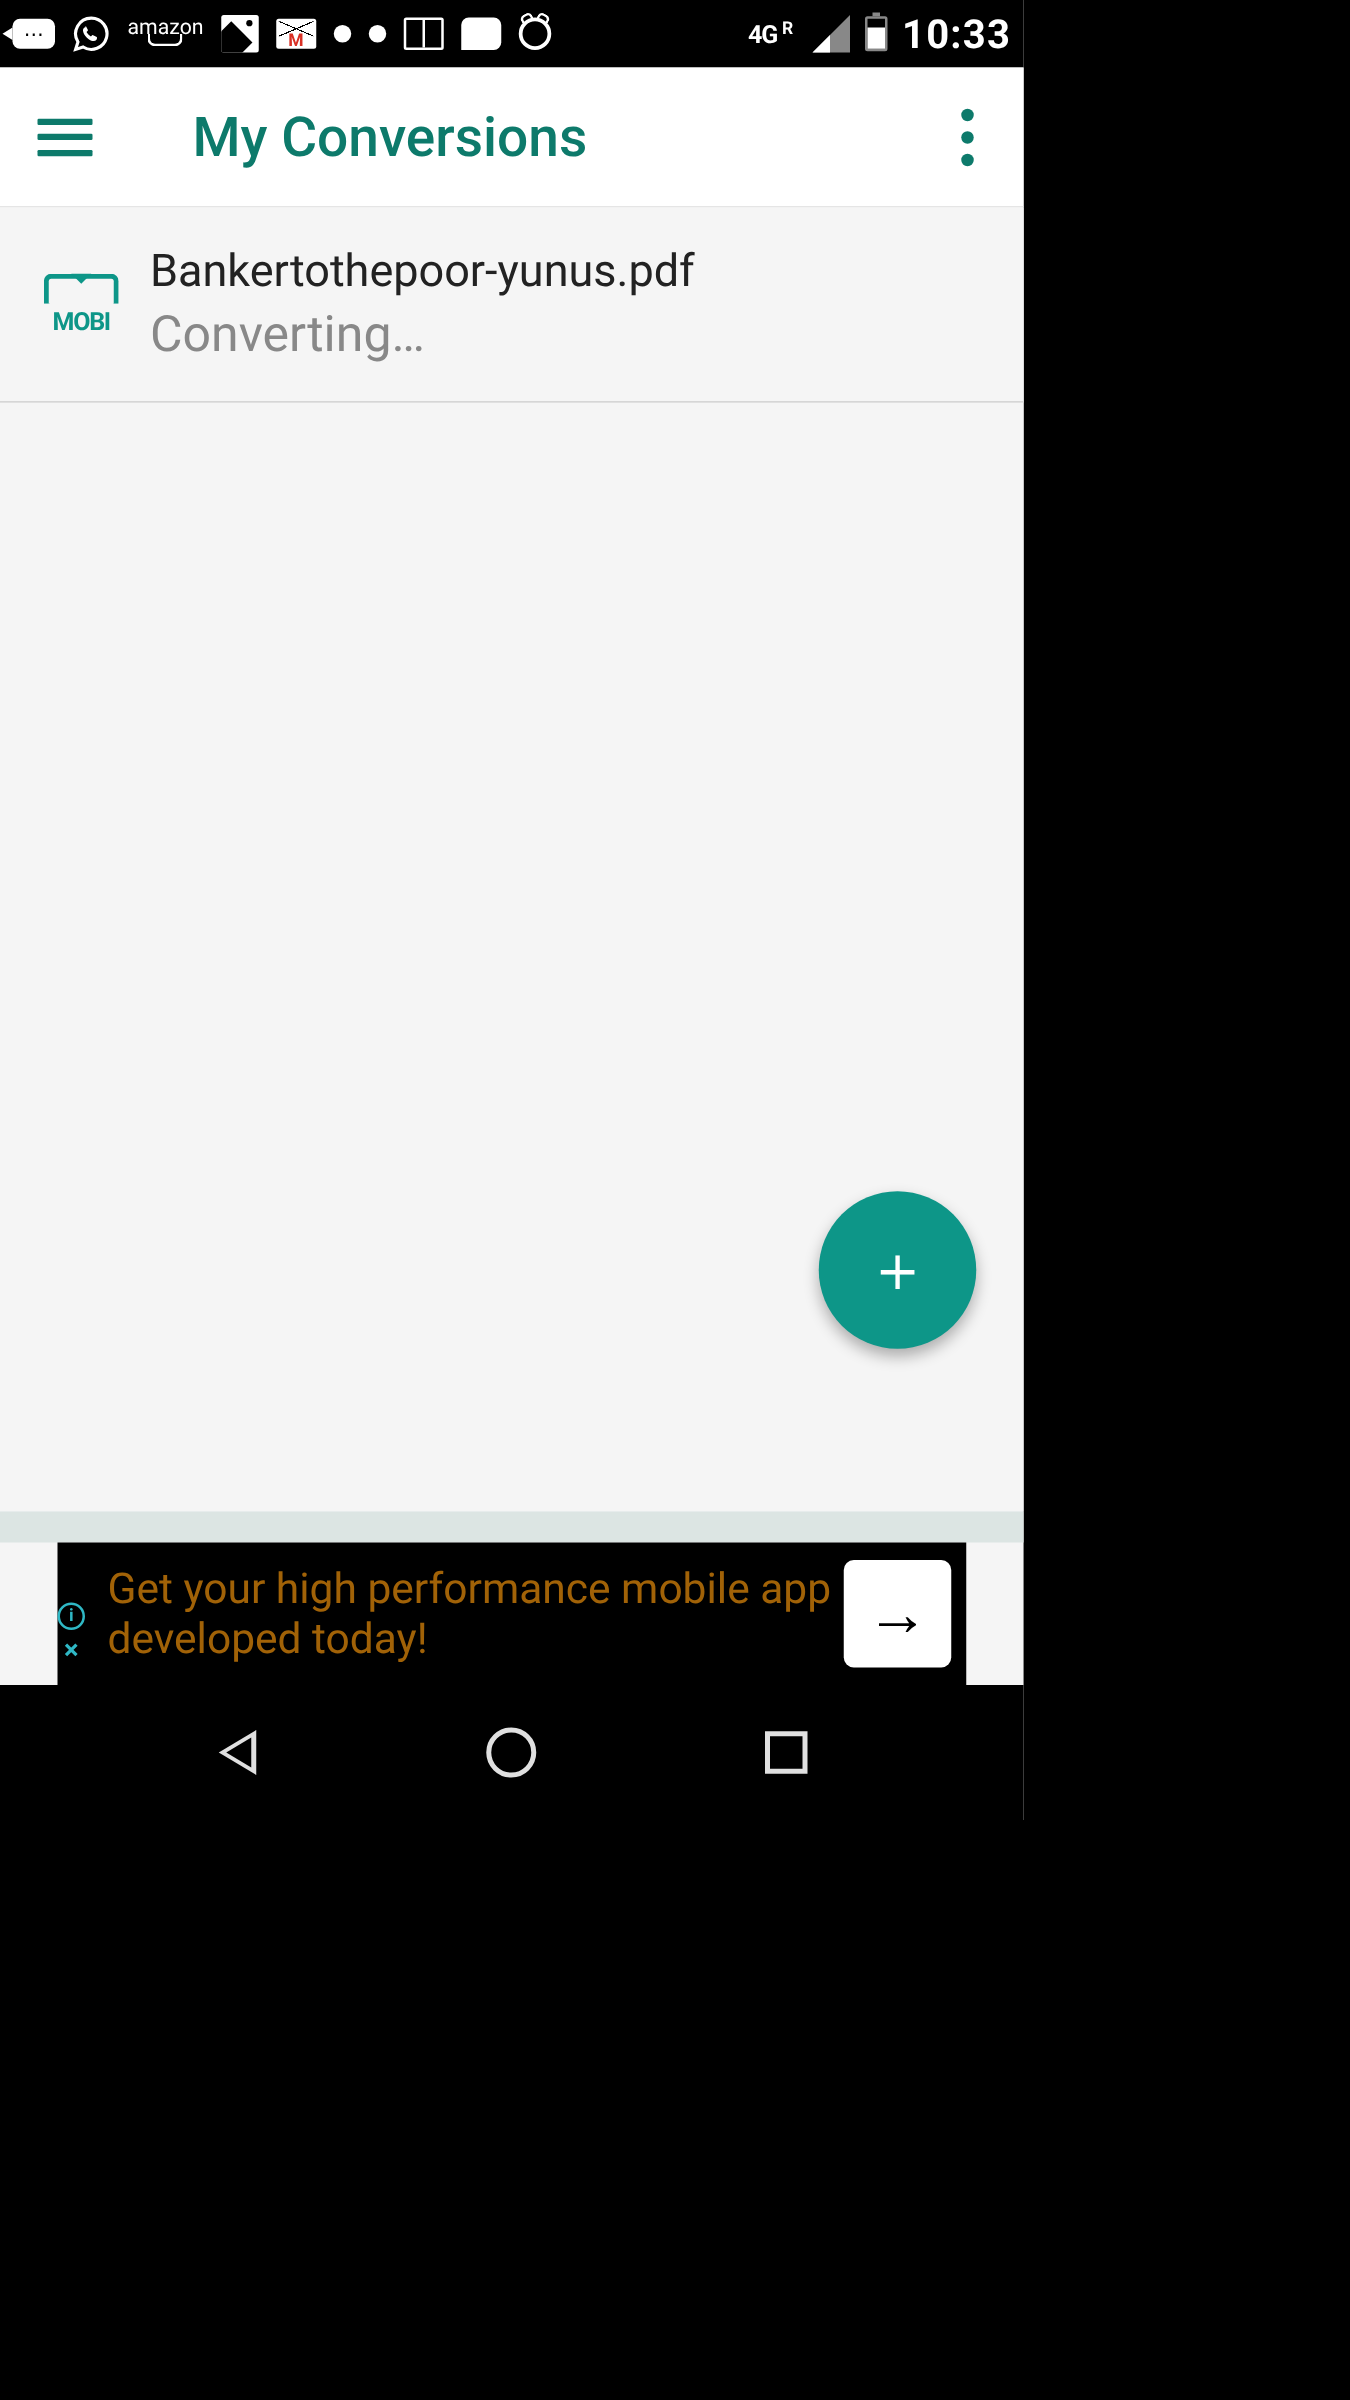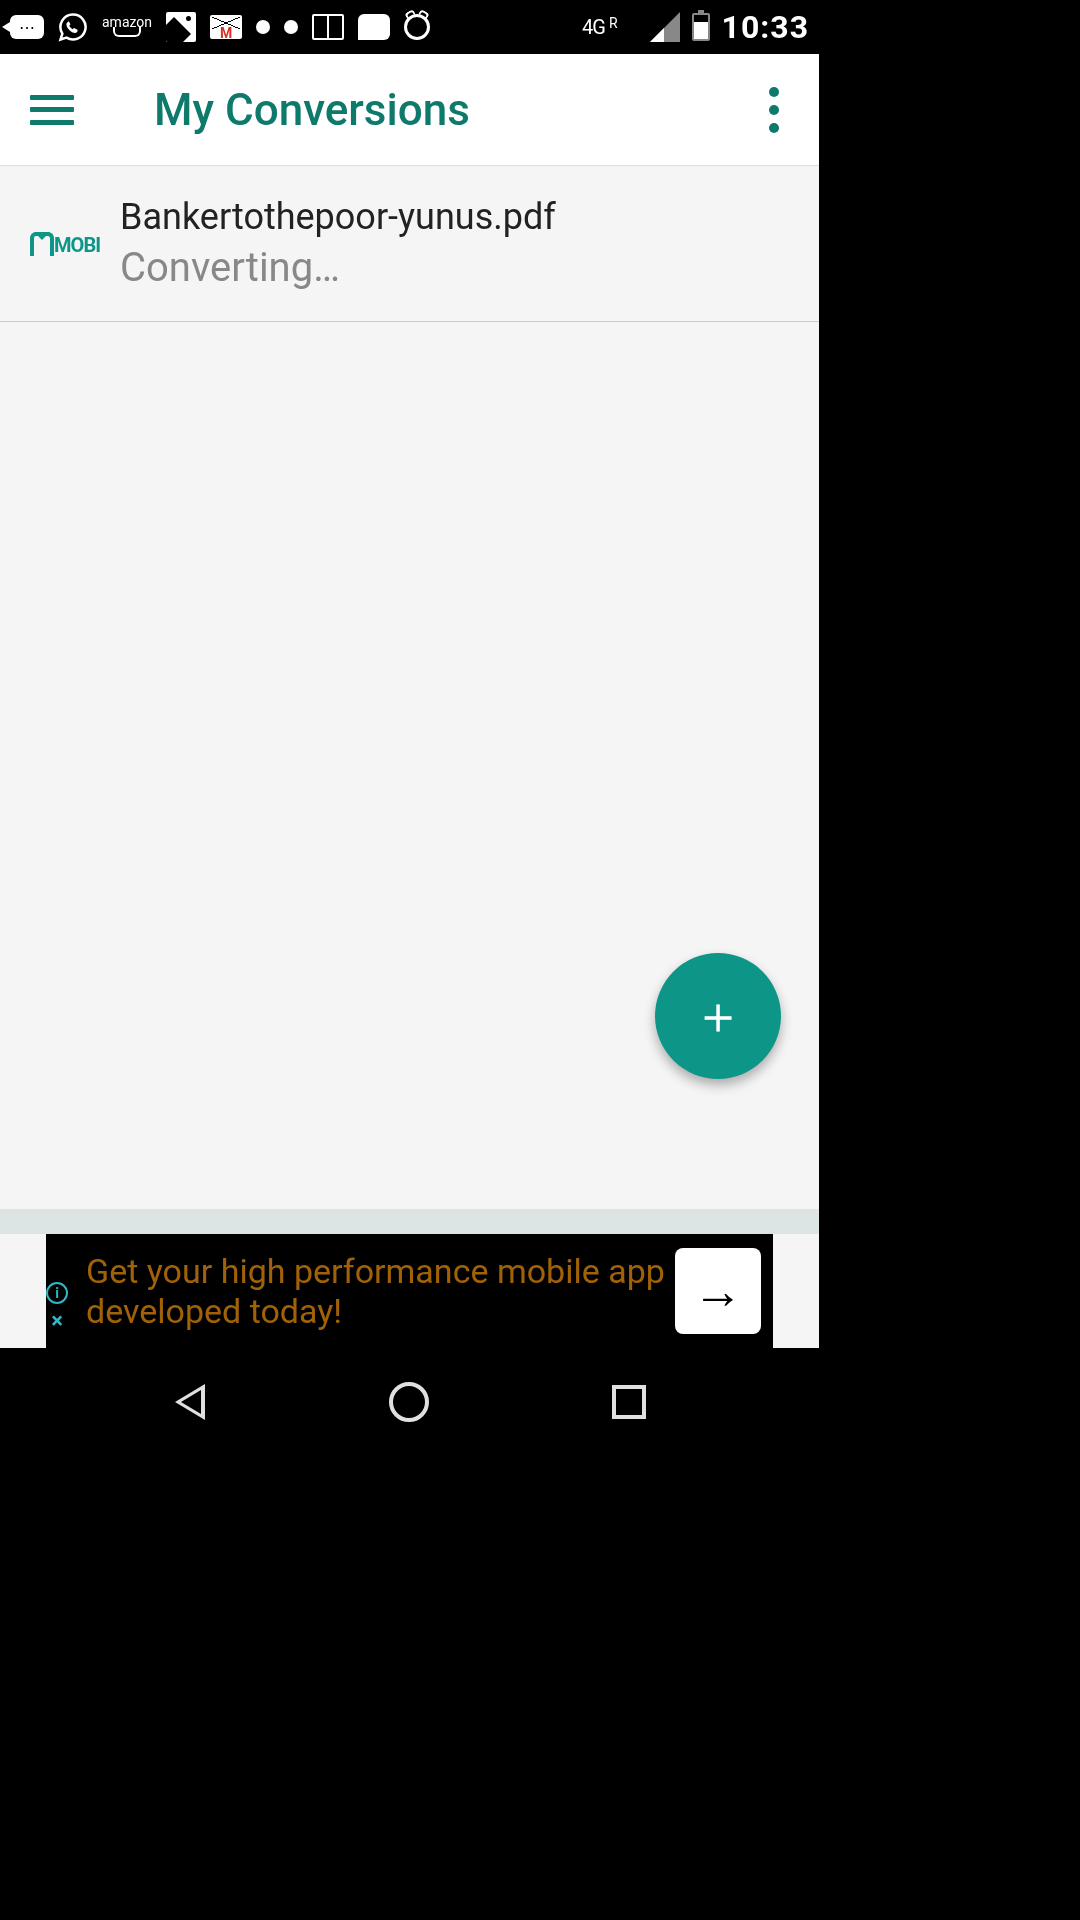--- a/index.html
+++ b/index.html
@@ -5,37 +5,37 @@
 * { box-sizing: border-box; margin: 0; padding: 0; }
 html, body { width: 819px; height: 1456px; font-family: Roboto, Arial, sans-serif; background: #000; overflow: hidden; }
 .screen { width: 819px; height: 1456px; display: flex; flex-direction: column; background: #f5f5f5; }
 .status-bar { height: 54px; background: #000; color: #fff; display: flex; align-items: center; justify-content: space-between; padding: 0 10px; }
 .status-left { display: flex; align-items: center; gap: 14px; }
 .status-right { display: flex; align-items: center; gap: 12px; }
 .status-icon { font-size: 28px; color: #fff; display: inline-flex; align-items: center; justify-content: center; }
 .amazon-icon { display: flex; flex-direction: column; align-items: center; font-size: 10px; line-height: 10px; }
 .basket { width: 28px; height: 10px; border: 2px solid #fff; border-top: none; border-radius: 0 0 6px 6px; }
 .dot { width: 14px; height: 14px; border-radius: 50%; background: #fff; }
-.net-text { font-size: 20px; font-weight: normal; letter-spacing: -1px; margin-right: 21px; }
+.net-text { font-size: 20px; font-weight: bold; letter-spacing: -1px; margin-right: 4px; }
 .net-r { font-size: 14px; vertical-align: top; }
 .sig-triangle { width: 0; height: 0; border-style: solid; border-width: 0 0 30px 30px; border-color: transparent transparent #888 transparent; position: relative; }
 .sig-triangle::after { content: ""; position: absolute; bottom: -30px; left: -30px; width: 0; height: 0; border-style: solid; border-width: 0 0 14px 14px; border-color: transparent transparent #fff transparent; }
 .battery { width: 18px; height: 28px; border: 2px solid #888; border-radius: 2px; position: relative; display: flex; align-items: flex-end; }
 .battery::before { content: ""; position: absolute; top: -5px; left: 4px; width: 6px; height: 3px; background: #888; }
 .battery-fill { width: 100%; height: 70%; background: #fff; }
 .time { font-size: 32px; font-weight: 700; letter-spacing: 1px; }
 .app-bar { height: 112px; background: #fff; display: flex; align-items: center; padding: 0 30px; border-bottom: 1px solid #ddd; }
 .hamburger { width: 44px; height: 30px; display: flex; flex-direction: column; justify-content: space-between; cursor: pointer; }
 .hamburger span { height: 5px; background: #0d7a6b; border-radius: 1px; }
 .app-title { color: #0d7a6b; font-size: 44px; font-weight: 500; margin-left: 80px; flex: 1; }
 .more-vert { width: 30px; display: flex; flex-direction: column; align-items: center; gap: 8px; cursor: pointer; padding: 10px; }
 .more-vert span { width: 10px; height: 10px; border-radius: 50%; background: #0d7a6b; }
 .content { flex: 1; background: #f5f5f5; position: relative; overflow: hidden; }
 .list-item { display: flex; align-items: center; padding: 30px 30px; border-bottom: 1px solid #ccc; background: #f5f5f5; }
-.item-icon { width: 70px; height: 60px; display: flex; flex-direction: row; align-items: center; justify-content: center; }
+.item-icon { width: 70px; height: 60px; display: flex; flex-direction: column; align-items: center; justify-content: center; }
 .mobi-shape { width: 60px; height: 24px; border: 4px solid #0d9688; border-bottom: none; border-radius: 6px 6px 0 0; position: relative; }
 .mobi-shape::after { content: ""; position: absolute; left: 50%; top: -4px; transform: translateX(-50%); width: 0; height: 0; border-left: 8px solid transparent; border-right: 8px solid transparent; border-top: 8px solid #0d9688; }
 .mobi-text { color: #0d9688; font-size: 20px; font-weight: bold; letter-spacing: -1px; margin-top: 2px; }
 .item-texts { margin-left: 20px; flex: 1; }
 .item-name { font-size: 36px; color: #222; }
 .item-status { font-size: 40px; color: #888; margin-top: 6px; }
 .fab { position: absolute; right: 38px; bottom: 130px; width: 126px; height: 126px; border-radius: 50%; background: #0d9688; display: flex; align-items: center; justify-content: center; box-shadow: 0 6px 12px rgba(0,0,0,0.3); cursor: pointer; }
 .fab-plus { color: #fff; font-size: 52px; font-weight: 300; }
 .ad-spacer { height: 25px; background: #dce5e3; }
 .ad-banner { height: 114px; background: #000; display: flex; align-items: center; margin: 0 46px; position: relative; }
@@ -74,21 +74,21 @@
       <span class="status-icon">
           <span class="msg-bubble">⋯</span>
         </span>
       <span class="status-icon">
           <svg width="30" height="30" viewBox="0 0 24 24">
             <path fill="none" stroke="#fff" stroke-width="2" d="M12 2a10 10 0 0 0-8.5 15.3L2 22l4.8-1.5A10 10 0 1 0 12 2z"></path>
             <path fill="#fff" d="M8 7c.3 0 .6 0 .8.5l1 2c.2.4 0 .6-.2.8l-.6.6c.6 1.2 1.6 2.2 2.8 2.8l.6-.6c.2-.2.4-.4.8-.2l2 1c.5.2.5.5.5.8 0 1-1 2-2 2-3 0-7-4-7-7 0-1 1-2 2-2z"></path>
           </svg>
         </span>
       <span class="status-icon amazon-icon">
-          <span style="font-size:14px">amazon</span>
+          <span style="font-size:17px">amazon</span>
           <span class="basket"></span>
         </span>
       <span class="status-icon">
           <span class="photo-icon"></span>
         </span>
       <span class="status-icon">
           <span class="mail-icon">
             <span class="mail-m">M</span>
           </span>
         </span>

